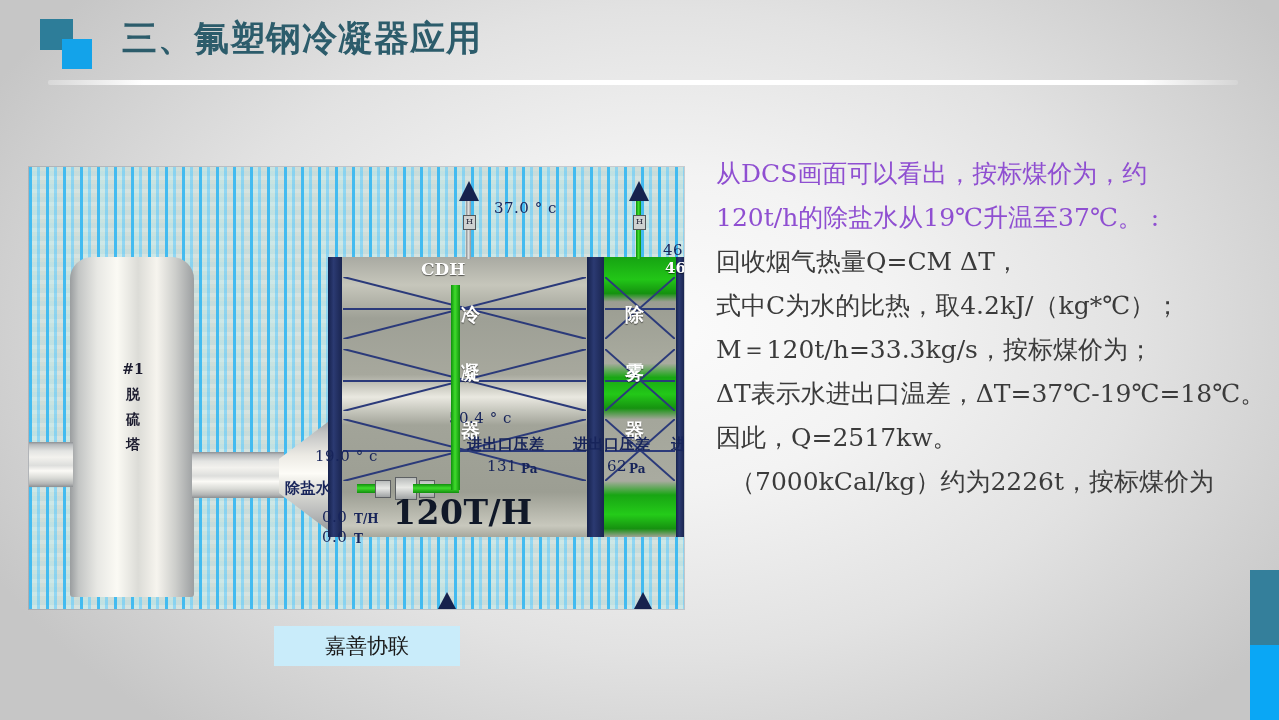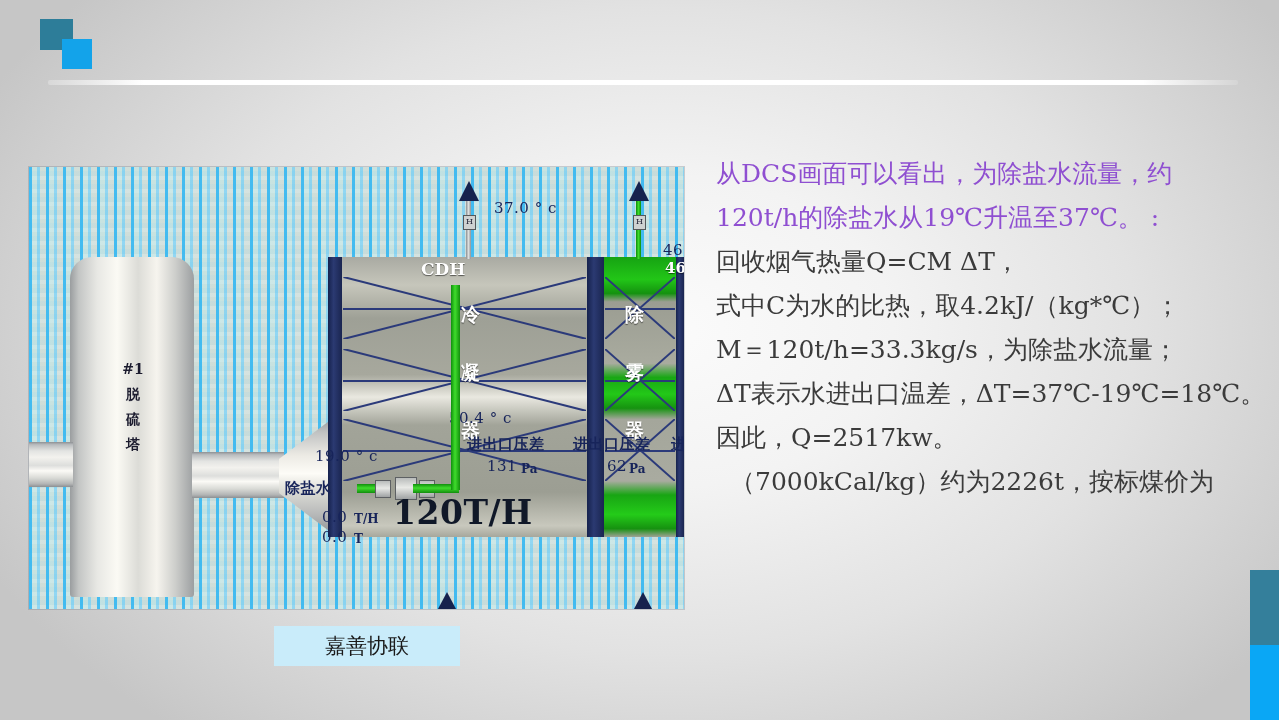--- a/index.html
+++ b/index.html
@@ -296,20 +296,21 @@
   .body-line.indent { padding-left: 14px; }
 </style>
 </head>
 <body>
 
 <div id="slide">
 
   <div id="title-bar">
     <div class="deco-sq" id="deco-square-dark"></div>
     <div class="deco-sq" id="deco-square-light"></div>
+    <div id="page-title">三、氟塑钢冷凝器应用</div>
     <div id="title-rule"></div>
   </div>
 
   <div id="accent-teal"></div>
   <div id="accent-blue"></div>
 
   <div id="dcs-panel">
     <div id="dcs-texture"></div>
 
     <div class="metal-v" id="tower-body"></div>
@@ -406,23 +407,23 @@
 
     <div class="bottom-arrow" style="left:409px; top:425px;"></div>
     <div class="bottom-arrow" style="left:605px; top:425px;"></div>
   </div>
 
   <div id="caption-box">
     <span>嘉善协联</span>
   </div>
 
   <div id="text-column">
-    <div class="body-line accent">从DCS画面可以看出，为除盐水流量，约</div>
+    <div class="body-line accent">从DCS画面可以看出，按标煤价为，约</div>
     <div class="body-line accent">120t/h的除盐水从19℃升温至37℃。 :</div>
     <div class="body-line">回收烟气热量Q=CM ΔT，</div>
     <div class="body-line">式中C为水的比热，取4.2kJ/（kg*℃）；</div>
-    <div class="body-line">M＝120t/h=33.3kg/s，为除盐水流量；</div>
+    <div class="body-line">M＝120t/h=33.3kg/s，按标煤价为；</div>
     <div class="body-line">ΔT表示水进出口温差，ΔT=37℃-19℃=18℃。</div>
     <div class="body-line">因此，Q=2517kw。</div>
     <div class="body-line indent">（7000kCal/kg）约为2226t，按标煤价为</div>
   </div>
 
 </div>
 
 </body></html>

